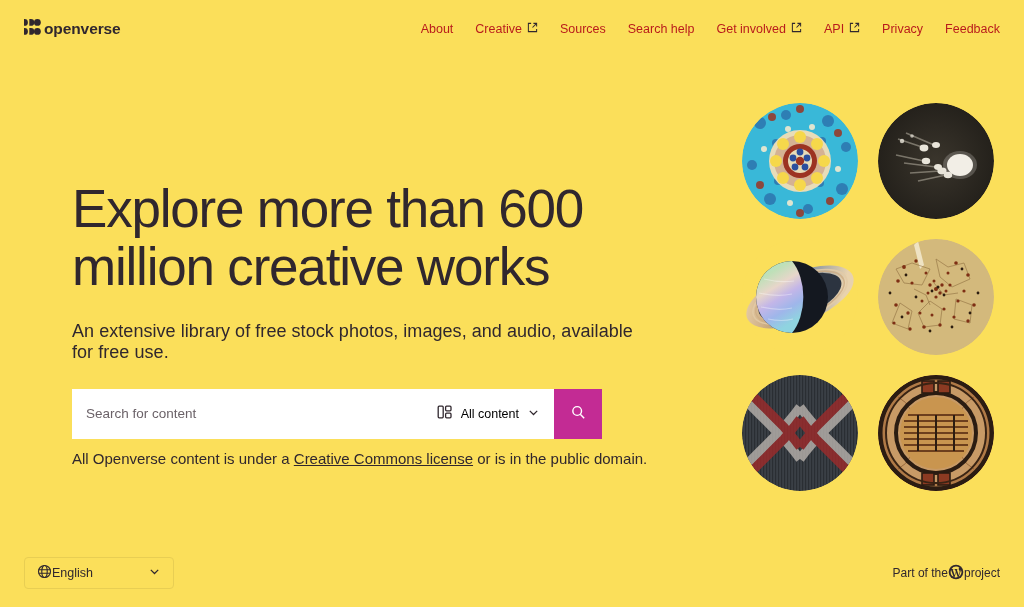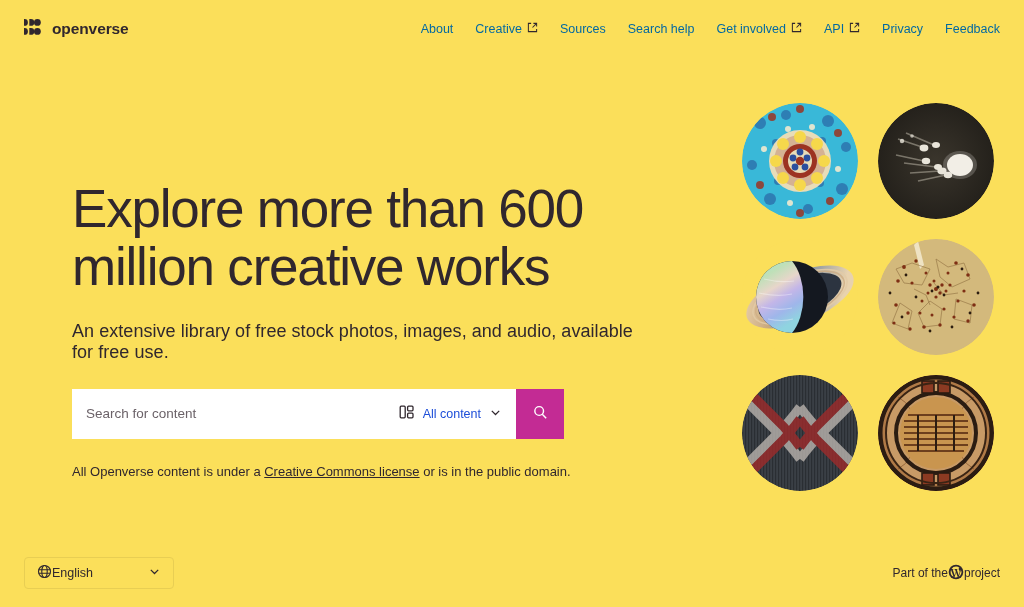--- a/index.html
+++ b/index.html
@@ -21,21 +21,21 @@
   .header {
     height: 58px;
     display: flex;
     align-items: center;
     padding: 0 24px 0 24px;
   }
 
   .brand {
     display: flex;
     align-items: center;
-    gap: 9px;
+    gap: 1px;
     text-decoration: none;
     color: #30272e;
   }
 
   .logo-mark {
     display: block;
   }
 
   .brand-name {
     font-size: 15.5px;
@@ -49,21 +49,21 @@
     display: flex;
     align-items: center;
     gap: 22px;
   }
 
   .nav-link {
     display: inline-flex;
     align-items: center;
     gap: 5px;
     font-size: 12.5px;
-    color: #0369a1;
+    color: #b91c1c;
     text-decoration: none;
     white-space: nowrap;
     justify-content: flex-end;
   }
 
   .ext-icon { display: block; }
 
   
   .hero {
     position: absolute;
@@ -86,21 +86,21 @@
     font-size: 18px;
     color: #30272e;
     letter-spacing: 0.05px;
   }
 
   
   .searchbar {
     margin-top: 26px;
     display: flex;
     align-items: stretch;
-    width: 492px;
+    width: 530px;
     height: 50px;
     background: #ffffff;
   }
 
   .search-input {
     flex: 1;
     border: none;
     outline: none;
     background: transparent;
     padding: 0 14px 0 14px;
@@ -116,37 +116,37 @@
     gap: 8px;
     padding: 0 14px 0 6px;
     cursor: pointer;
     background: transparent;
     border: none;
     font-family: "Liberation Sans", sans-serif;
   }
 
   .switcher-label {
     font-size: 12.5px;
-    color: #1d4ed8;
+    color: #000000;
     white-space: nowrap;
   }
 
   .search-button {
     width: 48px;
     background: #c32b94;
     border: none;
     display: flex;
     align-items: center;
     justify-content: center;
     cursor: pointer;
   }
 
   .license-note {
-    margin-top: 25px;
-    font-size: 13px;
+    margin-top: 11px;
+    font-size: 15px;
     color: #30272e;
   }
 
   .license-note a {
     color: #30272e;
     text-decoration: underline;
   }
 
   
   .collage {

